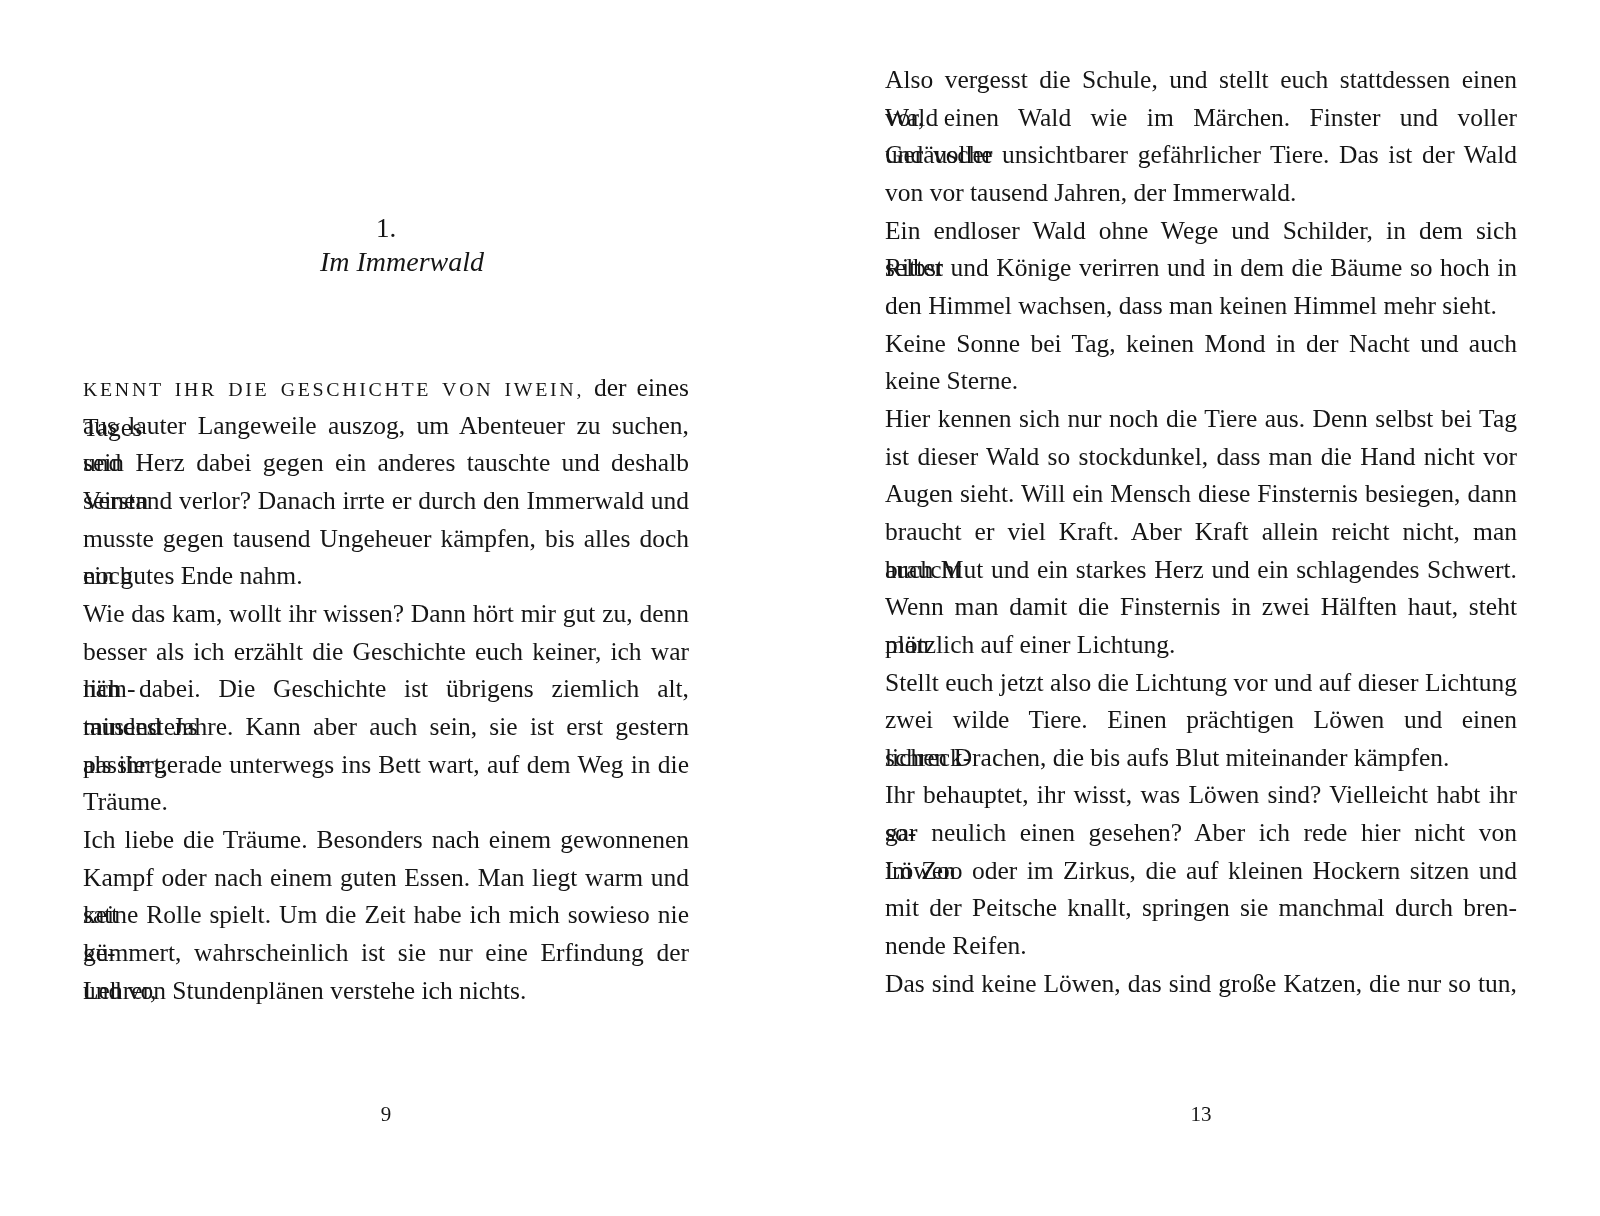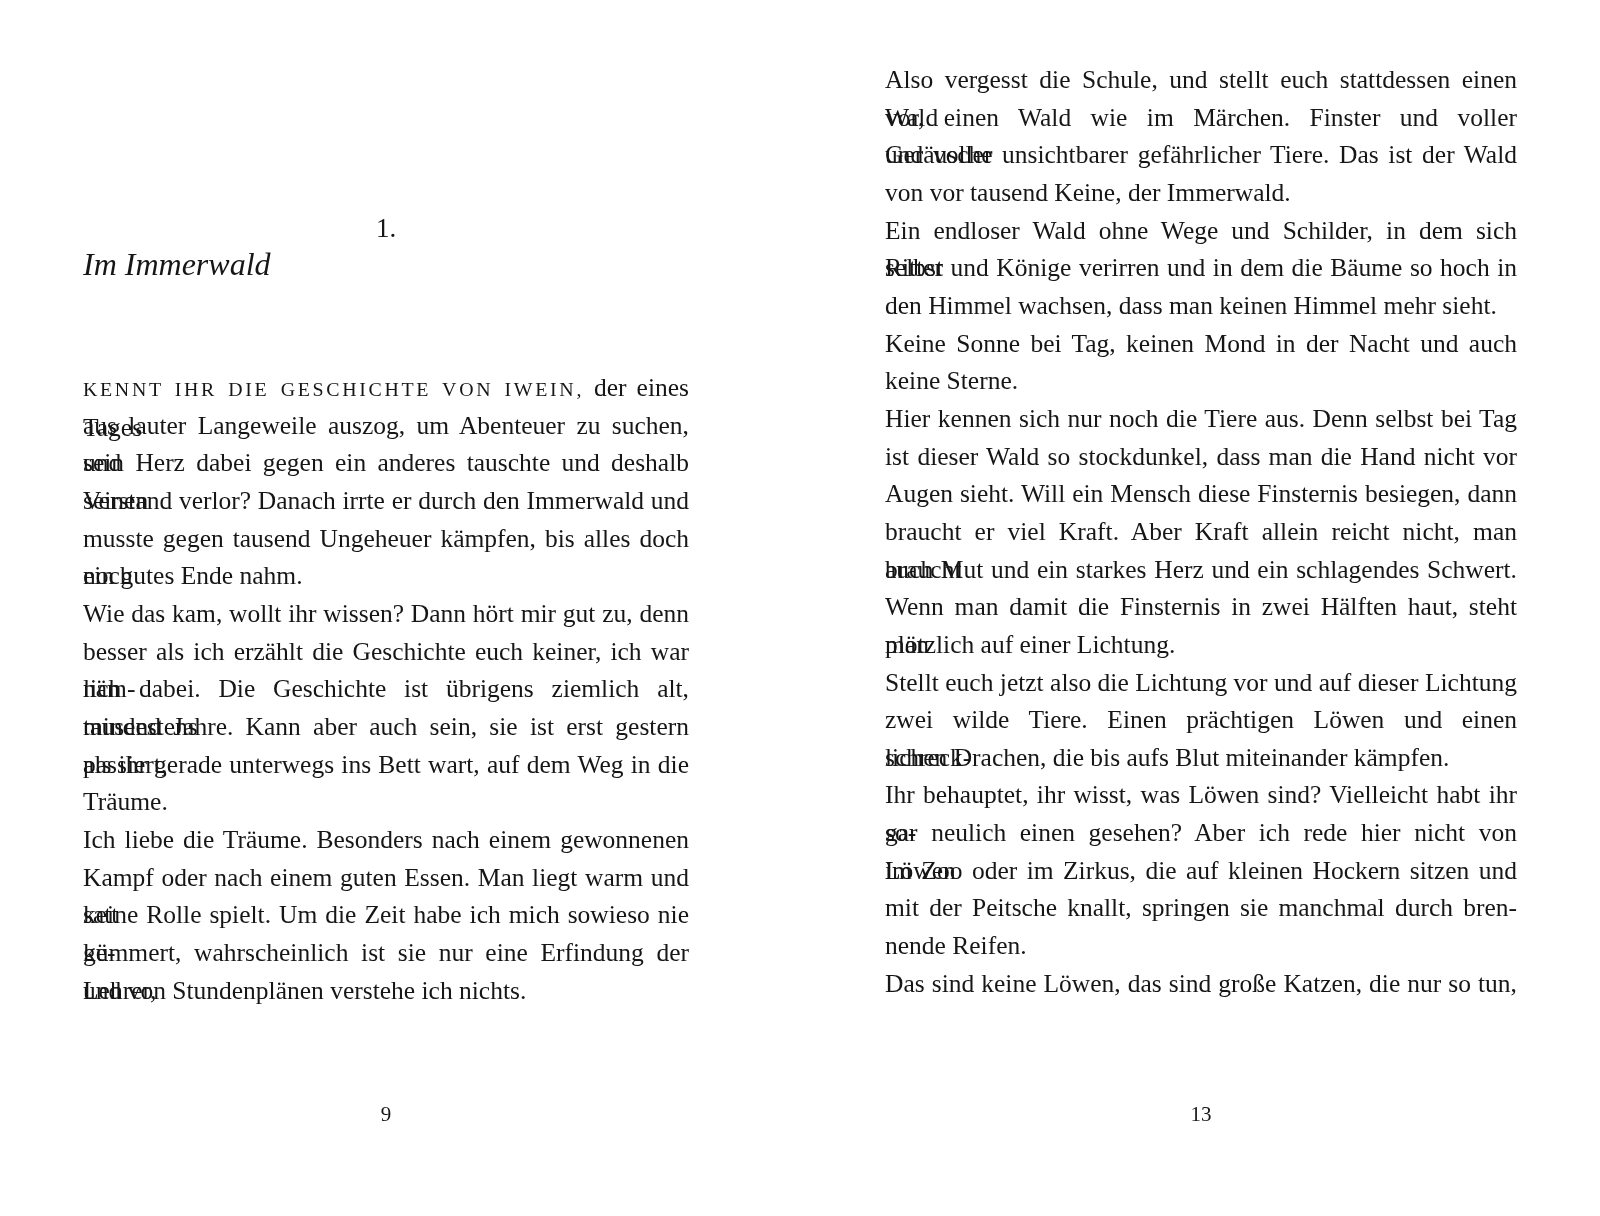--- a/index.html
+++ b/index.html
@@ -28,25 +28,25 @@
     top: 214px;
     left: 0;
     width: 100%;
     text-align: center;
     font-size: 27px;
     line-height: 1.1;
   }
   .chapter-title {
     position: absolute;
     top: 247px;
-    left: 0;
+    left: 16px;
     width: 100%;
-    text-align: left;
+    text-align: center;
     font-style: italic;
-    font-size: 32px;
+    font-size: 28px;
     line-height: 1.1;
   }
 
   .text-block {
     position: absolute;
     left: 0;
     width: 100%;
     font-size: 25.5px;
   }
   .page-left  .text-block { top: 369px; }
@@ -106,21 +106,21 @@
       <div class="line end">und von Stundenplänen verstehe ich nichts.</div>
     </div>
   <div class="page-number">9</div>
 </div>
 
 <div class="page page-right">
   <div class="text-block">
       <div class="line">Also vergesst die Schule, und stellt euch stattdessen einen Wald</div>
       <div class="line">vor, einen Wald wie im Märchen. Finster und voller Geräusche</div>
       <div class="line">und voller unsichtbarer gefährlicher Tiere. Das ist der Wald</div>
-      <div class="line end">von vor tausend Keine, der Immerwald.</div>
+      <div class="line end">von vor tausend Jahren, der Immerwald.</div>
       <div class="line">Ein endloser Wald ohne Wege und Schilder, in dem sich selbst</div>
       <div class="line">Ritter und Könige verirren und in dem die Bäume so hoch in</div>
       <div class="line end">den Himmel wachsen, dass man keinen Himmel mehr sieht.</div>
       <div class="line">Keine Sonne bei Tag, keinen Mond in der Nacht und auch</div>
       <div class="line end">keine Sterne.</div>
       <div class="line">Hier kennen sich nur noch die Tiere aus. Denn selbst bei Tag</div>
       <div class="line">ist dieser Wald so stockdunkel, dass man die Hand nicht vor</div>
       <div class="line">Augen sieht. Will ein Mensch diese Finsternis besiegen, dann</div>
       <div class="line">braucht er viel Kraft. Aber Kraft allein reicht nicht, man braucht</div>
       <div class="line">auch Mut und ein starkes Herz und ein schlagendes Schwert.</div>

